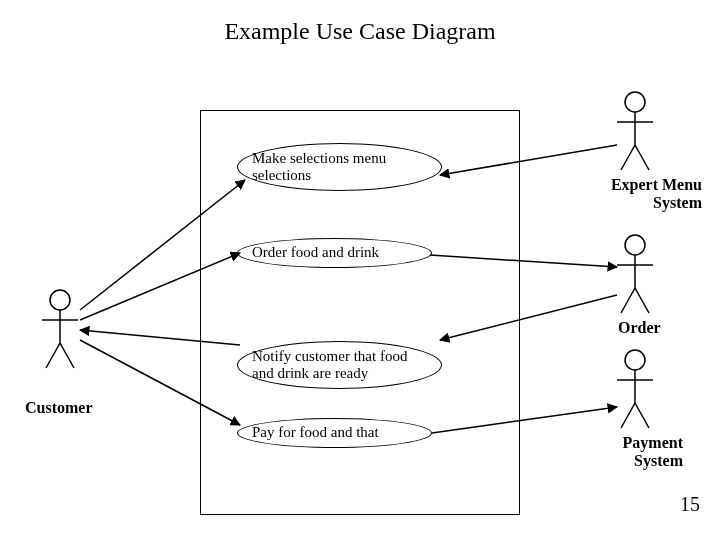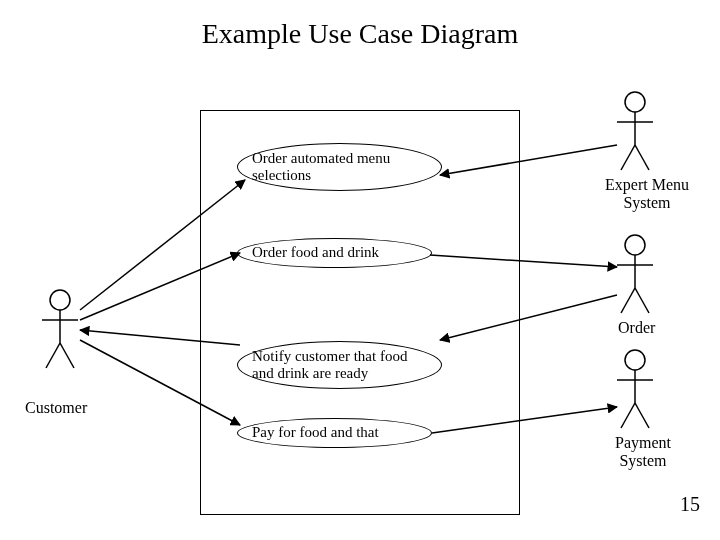--- a/index.html
+++ b/index.html
@@ -11,21 +11,21 @@
     font-family: "Times New Roman", Times, serif;
     color: #000;
     position: relative;
   }
   .title {
     position: absolute;
     top: 18px;
     left: 0;
     width: 720px;
     text-align: center;
-    font-size: 28px;
+    font-size: 24px;
   }
   .system-box {
     position: absolute;
     left: 200px;
     top: 110px;
     width: 320px;
     height: 405px;
     border: 1px solid #000;
     box-sizing: border-box;
     background: transparent;
@@ -44,22 +44,23 @@
     justify-content: flex-start;
     background: #fff;
   }
   .uc1 { left: 237px; top: 143px; width: 205px; height: 48px; }
   .uc2 { left: 237px; top: 238px; width: 195px; height: 30px; align-items: center; }
   .uc3 { left: 237px; top: 341px; width: 205px; height: 48px; }
   .uc4 { left: 237px; top: 418px; width: 195px; height: 30px; }
   .actor-label {
     position: absolute;
     font-size: 16px;
-    text-align: center;
+    text-align: right;
     white-space: nowrap;
+    font-weight: bold;
   }
   .page-number {
     position: absolute;
     right: 20px;
     bottom: 24px;
     font-size: 20px;
   }
   svg.diagram-lines {
     position: absolute;
     left: 0;
@@ -70,21 +71,21 @@
   }
 </style>
 </head>
 <body>
 
 <div class="title">Example Use Case Diagram</div>
 
 <div class="system-box"></div>
 
 <div class="usecase uc1">
-    <span>Order automated menu selections</span>
+    <span>Make selections menu selections</span>
   </div>
 <div class="usecase uc2">
     <span>Order food and drink</span>
   </div>
 <div class="usecase uc3">
     <span>Notify customer that food and drink are ready</span>
   </div>
 <div class="usecase uc4">
     <span>Pay for food and that</span>
   </div>

